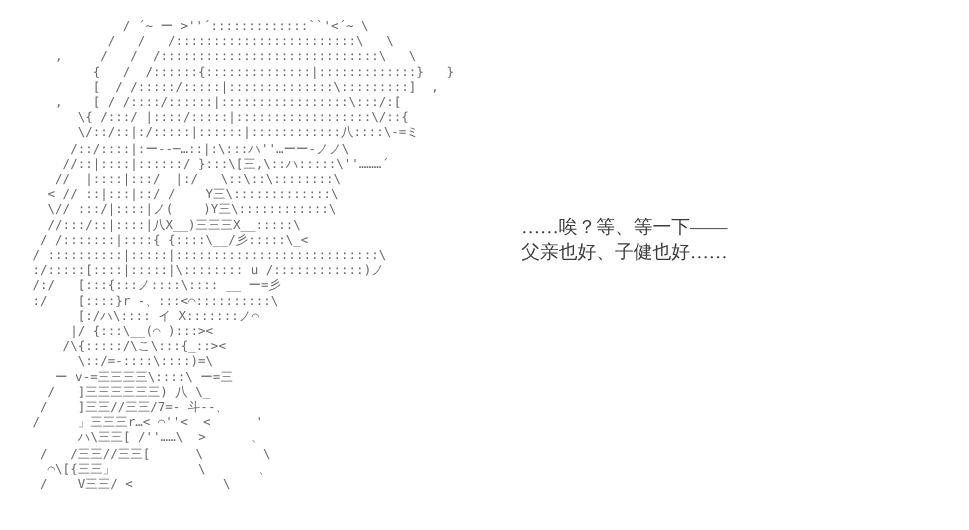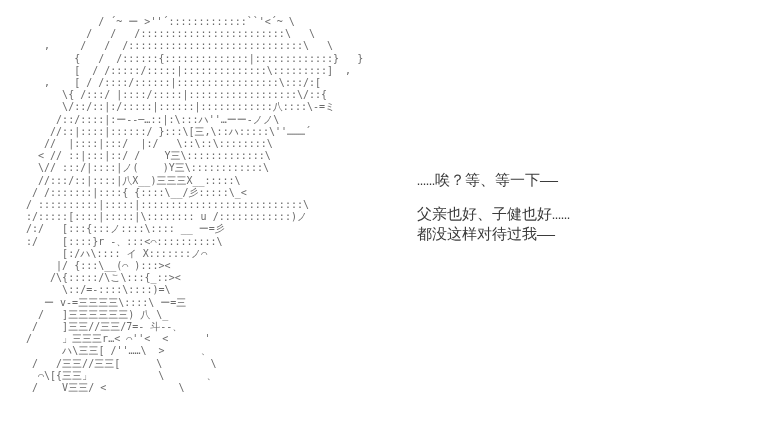--- a/index.html
+++ b/index.html
@@ -26,28 +26,28 @@
     letter-spacing: 0px;
     color: #6a6a6a;
     white-space: pre;
   }
   #dialogue {
     position: absolute;
     left: 417px;
     top: 172px;
     color: #3b3b3b;
     font-size: 15px;
-    font-family: Liberation Mono, monospace;
+    font-family: Liberation Serif, serif;
   }
   .dlg-line {
     line-height: 20px;
     white-space: nowrap;
   }
   .gap-top {
-    margin-top: 14px;
+    margin-top: 0;
   }
 </style>
 </head>
 <body>
 
 <div id="page">
 
   <pre id="aa">            / ´~ ー &gt;''´:::::::::::::``'&lt;´~ \
           /   /   /::::::::::::::::::::::::\   \
    ,     /   /  /:::::::::::::::::::::::::::::\   \
@@ -76,16 +76,15 @@
  /    ]三三//三三/7=- 斗--、
 /     」三三三r…&lt; ⌒''&lt;  &lt;      '
       ハ\三三[ /''……\  &gt;      、
  /   /三三//三三[      \        \
   ⌒\[{三三」           \       、
  /    V三三/ &lt;            \</pre>
 
   <div id="dialogue">
     <div class="dlg-line">……唉？等、等一下——</div>
     <div class="dlg-line gap-top">父亲也好、子健也好……</div>
-    <div class="dlg-line">都没这样对待过我——</div>
   </div>
 
 </div>
 
 </body></html>

